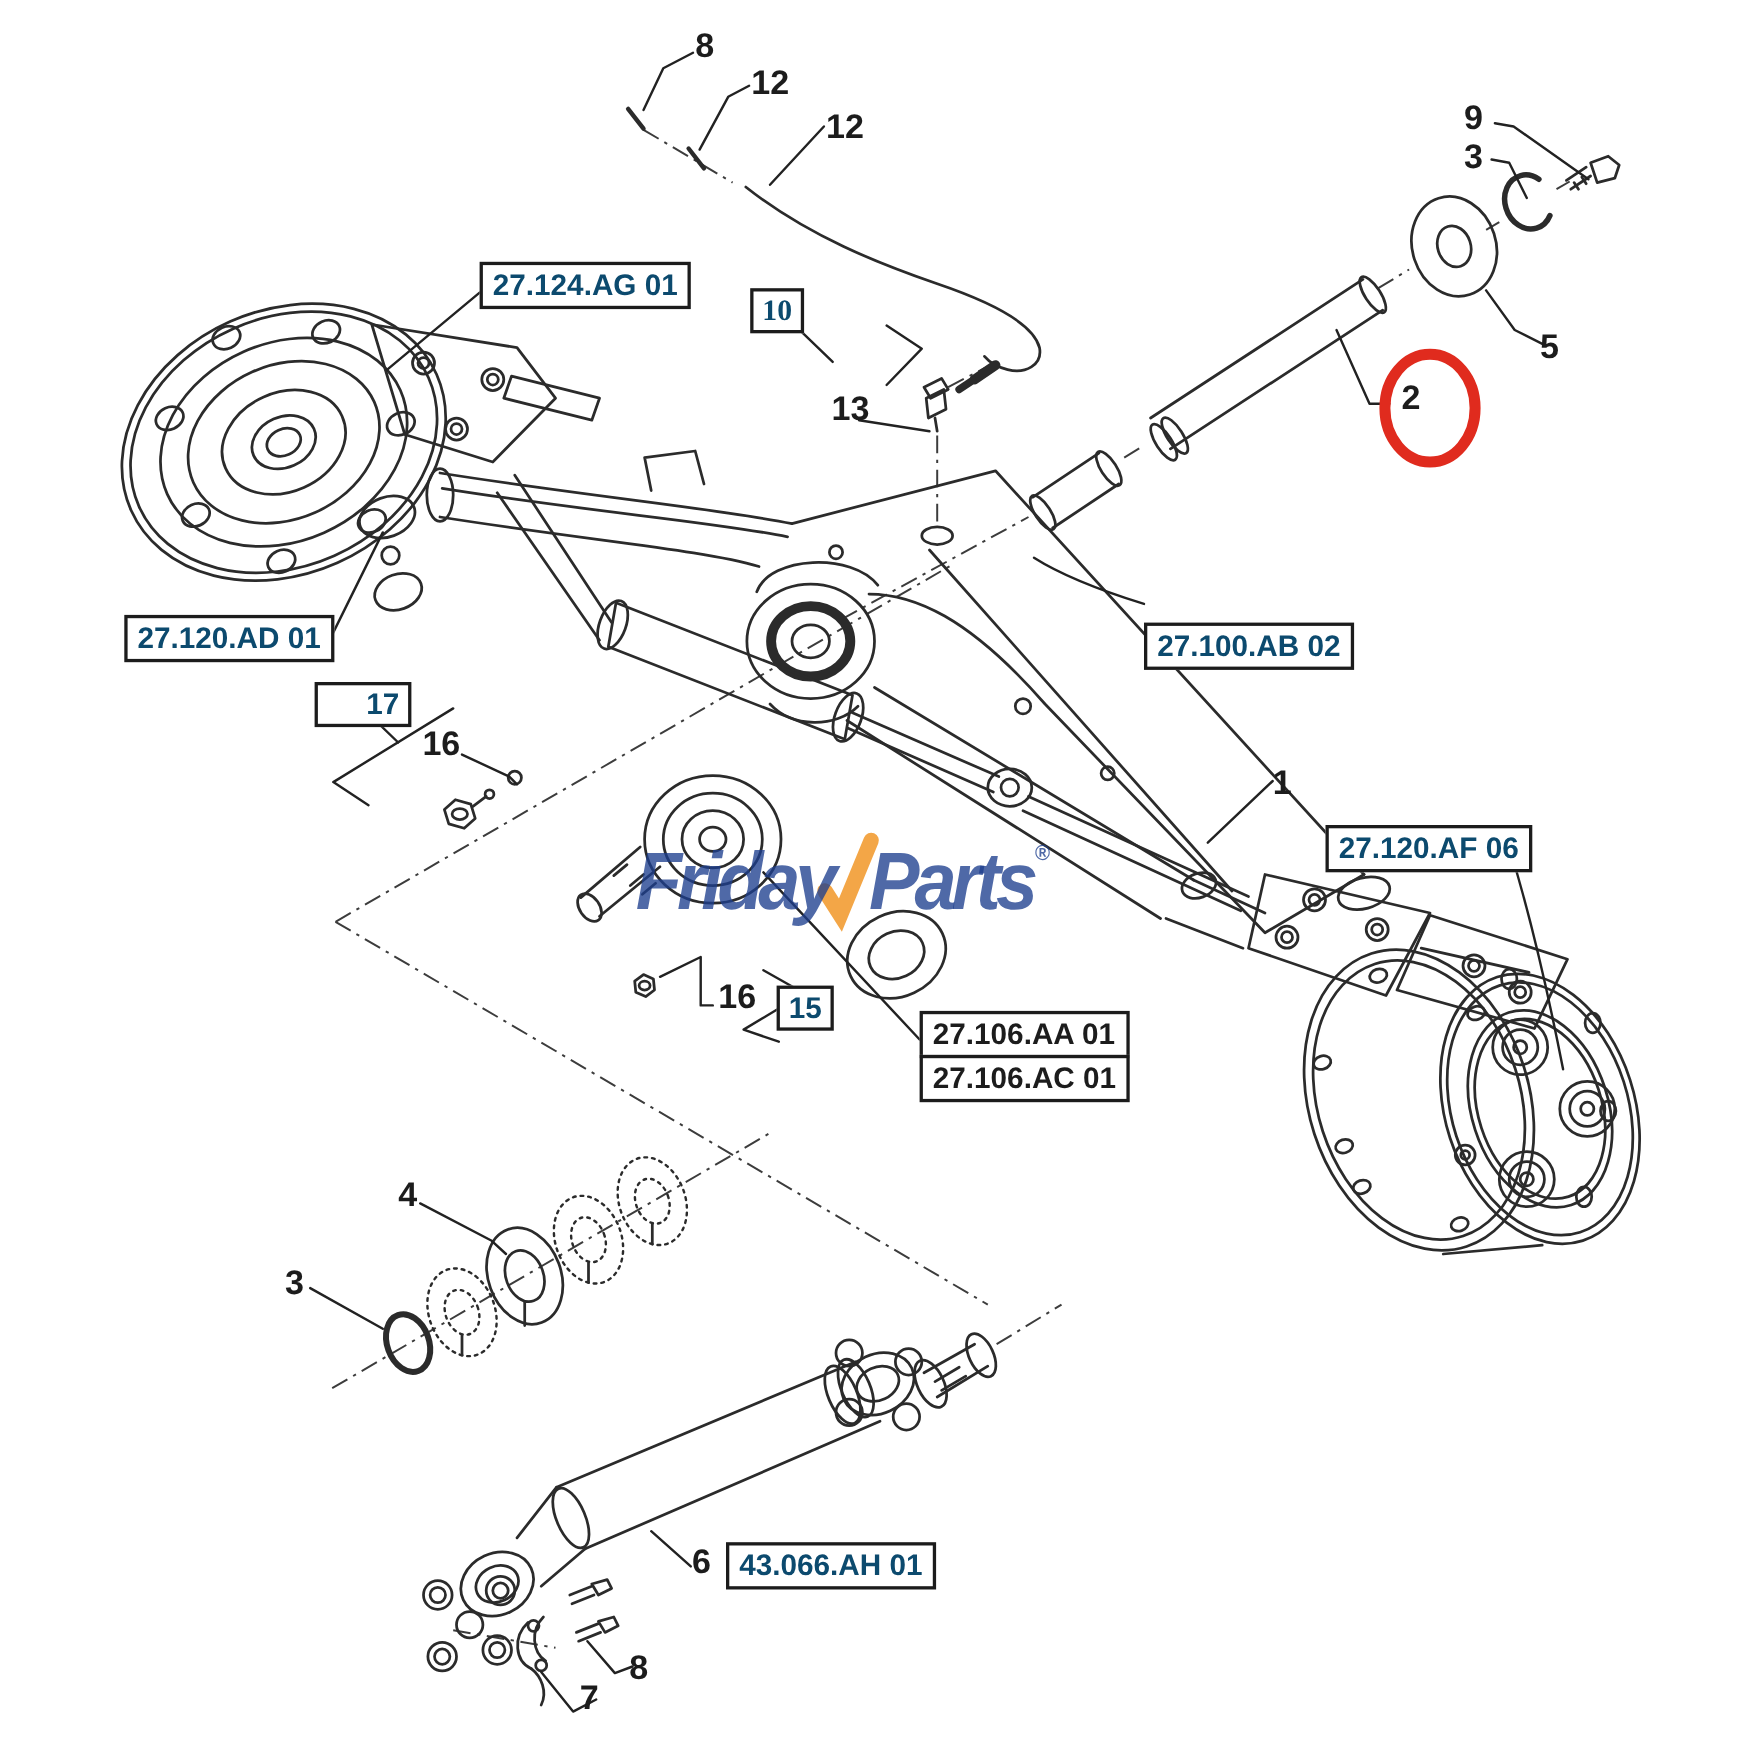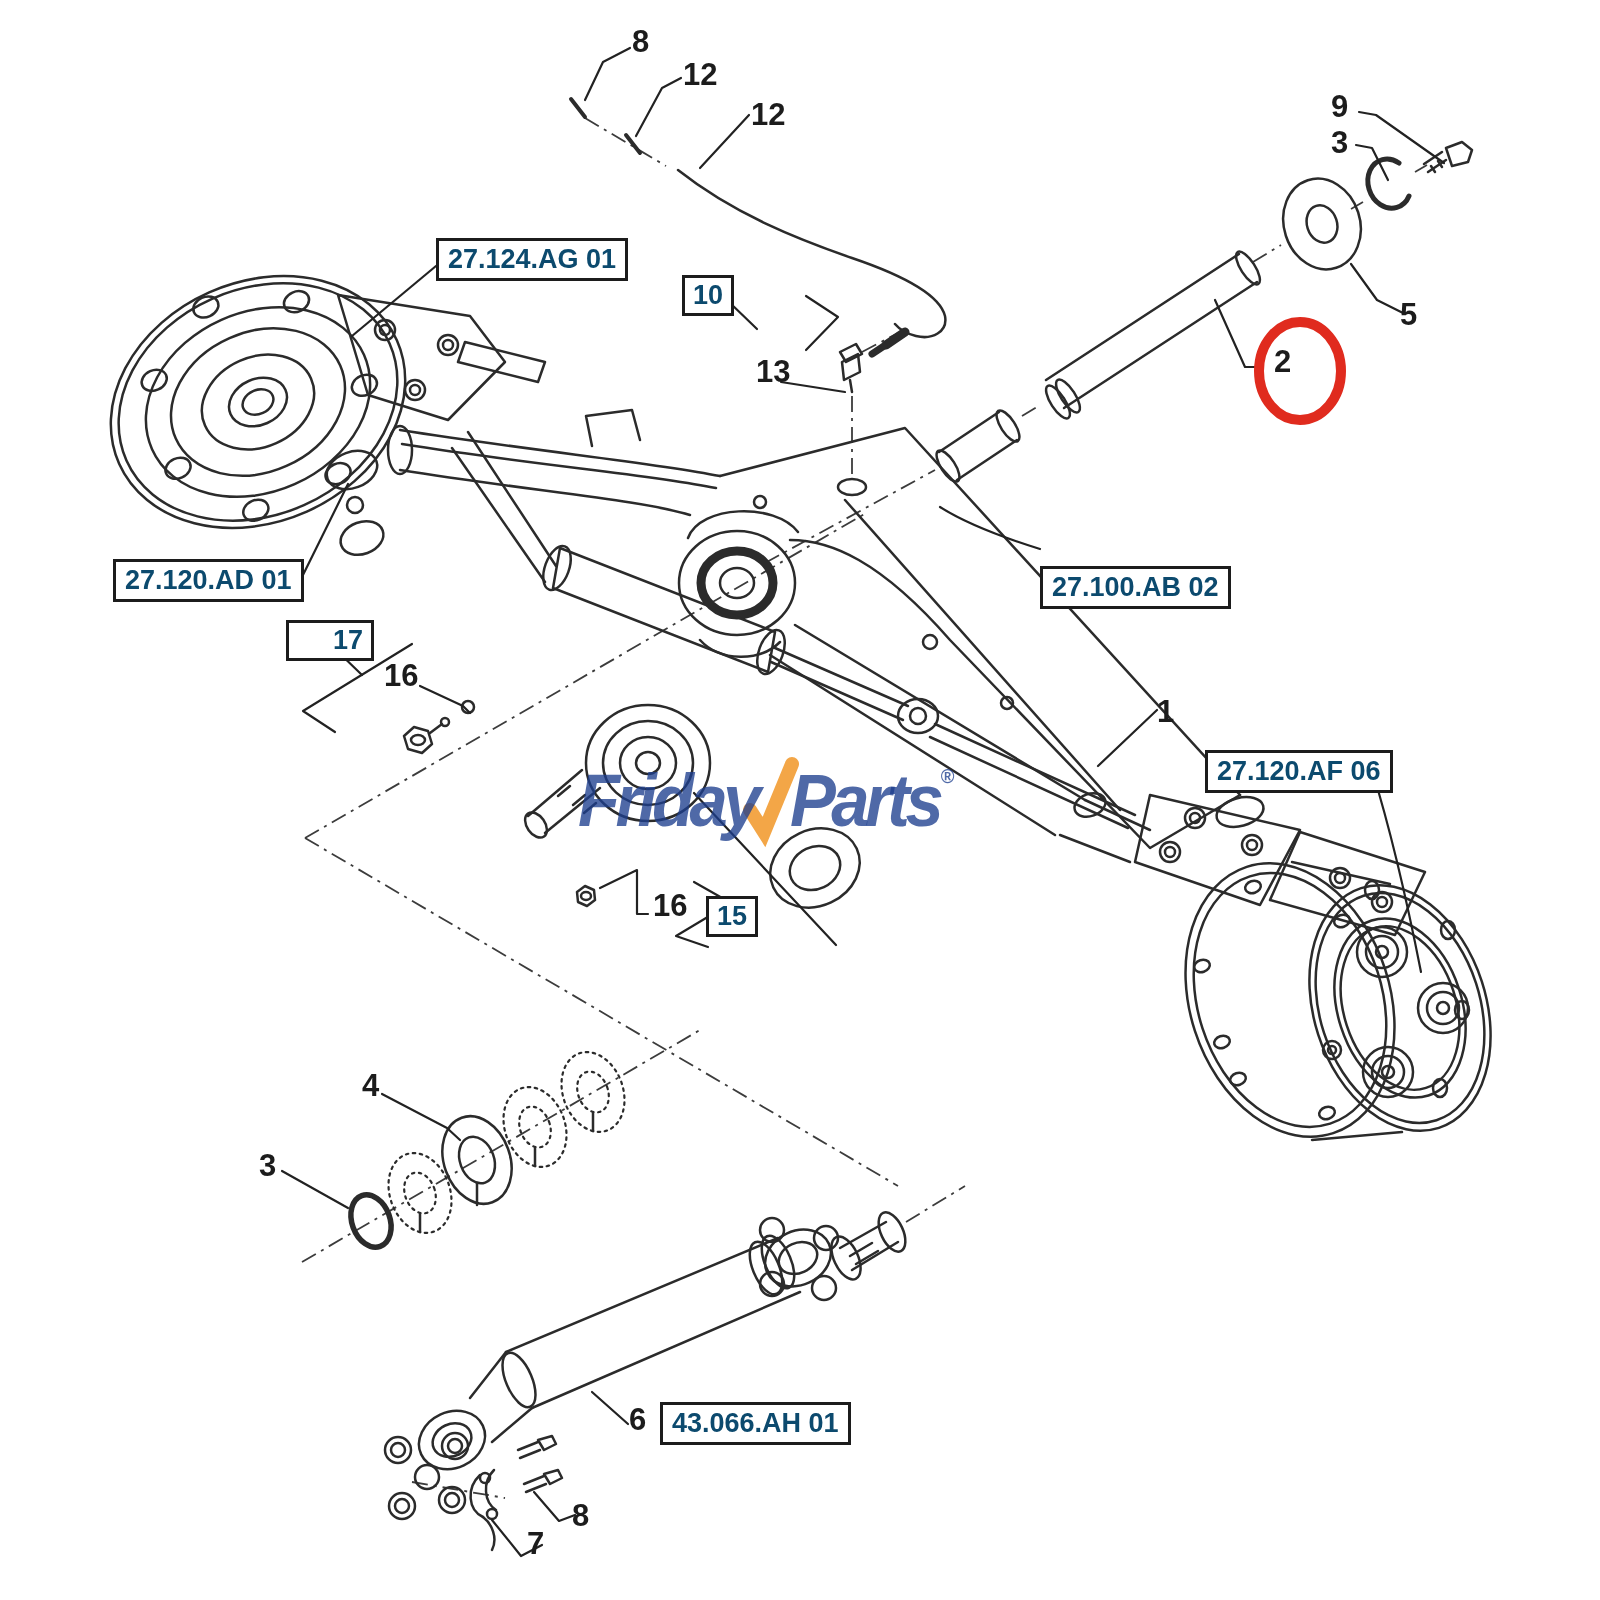--- a/index.html
+++ b/index.html
@@ -328,22 +328,26 @@
     <span>Friday</span>
     <svg class="wm-check" viewBox="0 0 60 90"></svg>
     <span>Parts</span>
     <sup>®</sup>
   </div>
 
   <div class="ref" style="left:436px;top:238px;">27.124.AG 01</div>
   <div class="ref" style="left:113px;top:559px;">27.120.AD 01</div>
   <div class="ref" style="left:1040px;top:526px;margin-top:40px;">27.100.AB 02</div>
   <div class="ref" style="left:1205px;top:750px;">27.120.AF 06</div>
+  <div class="dbl" style="left:836px;top:919px;">
+    <div class="row">27.106.AA 01</div>
+    <div class="row">27.106.AC 01</div>
+  </div>
   <div class="ref" style="left:660px;top:1402px;">43.066.AH 01</div>
-  <div class="ref small" style="left:682px;top:275px;">10</div>
+  <div class="ref small" style="left:682px;top:262px;font-family:Liberation Serif, serif;">10</div>
   <div class="ref small" style="left:706px;top:896px;">15</div>
   <div class="ref small" style="left:286px;top:620px;padding-left:44px;">17</div>
 
   <div class="num" style="left:632px;top:26px;">8</div>
   <div class="num" style="left:683px;top:59px;">12</div>
   <div class="num" style="left:751px;top:99px;">12</div>
   <div class="num" style="left:756px;top:356px;">13</div>
   <div class="num" style="left:1331px;top:91px;">9</div>
   <div class="num" style="left:1331px;top:127px;">3</div>
   <div class="num" style="left:1400px;top:299px;">5</div>

